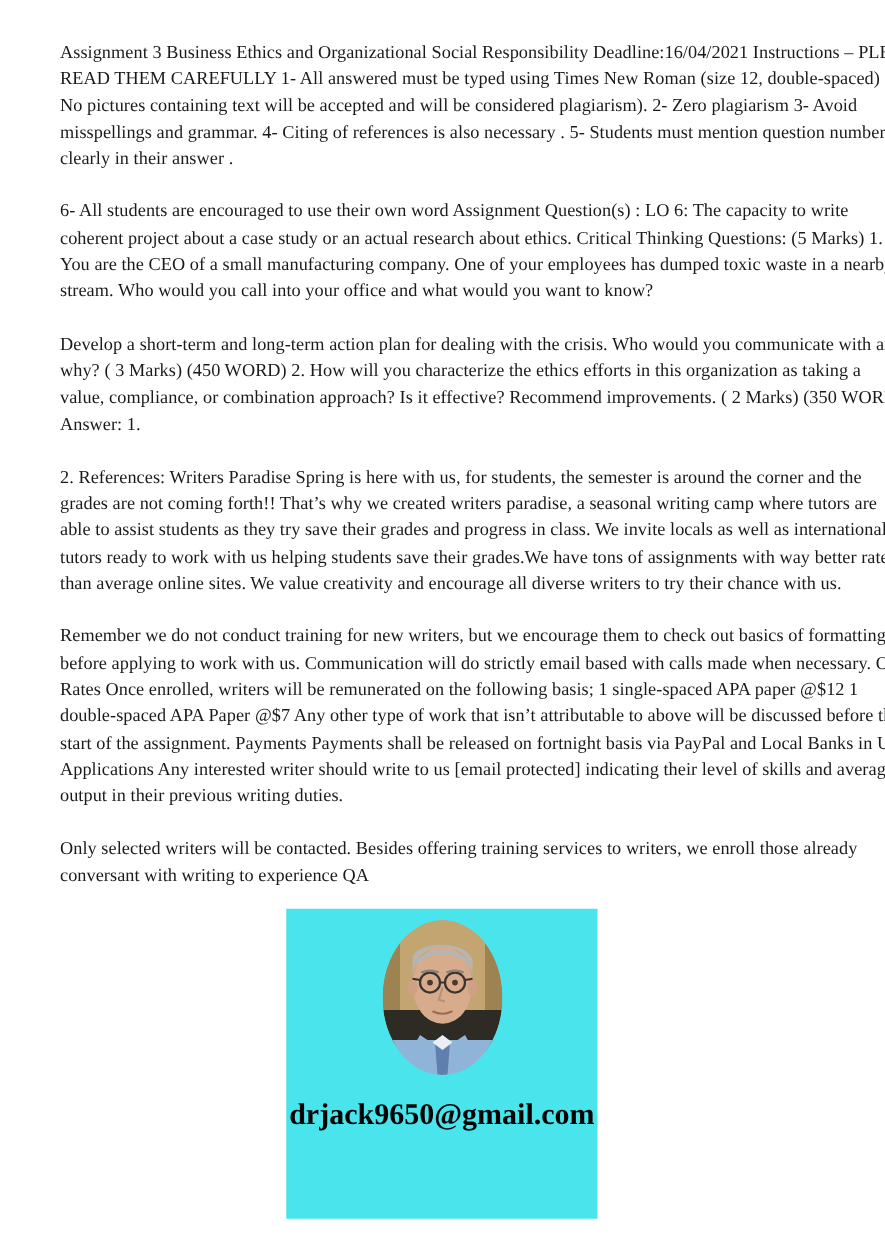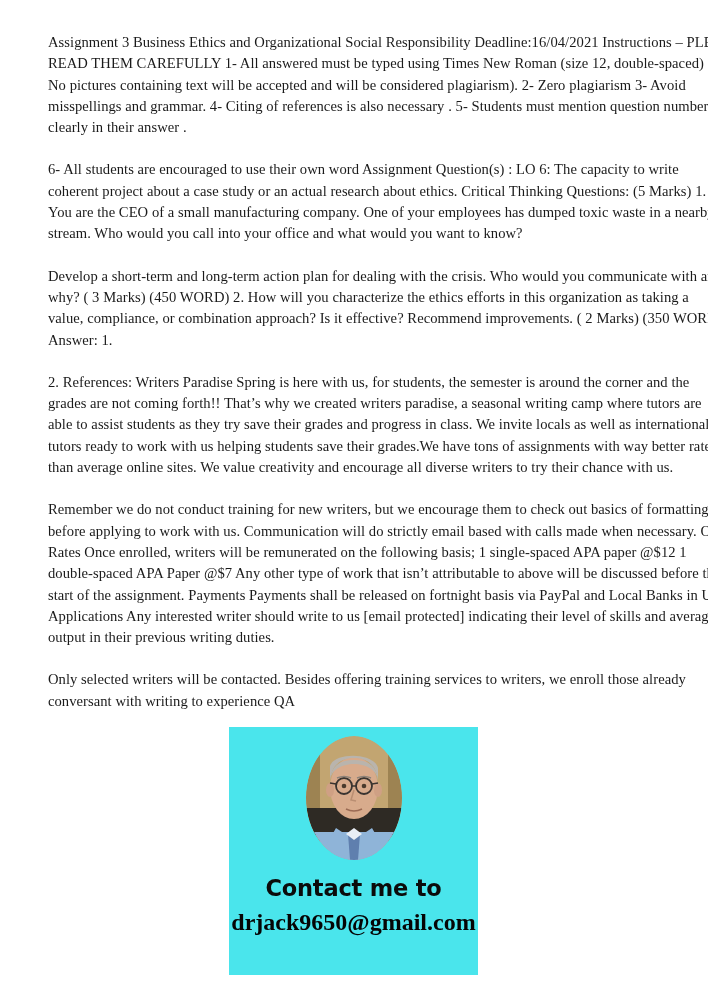--- a/index.html
+++ b/index.html
@@ -142,20 +142,19 @@
           <ellipse cx="58" cy="50" rx="2.3" ry="2.3" fill="#4a3a2c"></ellipse>
           <path d="M31 42 Q38 39, 45 42" stroke="#8d8279" stroke-width="1.6" fill="none"></path>
           <path d="M51 42 Q58 39, 65 42" stroke="#8d8279" stroke-width="1.6" fill="none"></path>
           <path d="M48 54 L45 64 L50 65" stroke="#b98e72" stroke-width="1.5" fill="none"></path>
           <path d="M40 73 Q48 77, 56 73" stroke="#9c6b54" stroke-width="1.6" fill="none"></path>
         </g>
       </svg>
     </div>
 
     <div id="promo-headline">
-      <span class="hl-line">Contact me to</span>
     </div>
 
     <div id="promo-email">drjack9650@gmail.com</div>
 
   </div>
 
 </div>
 
 </body></html>

